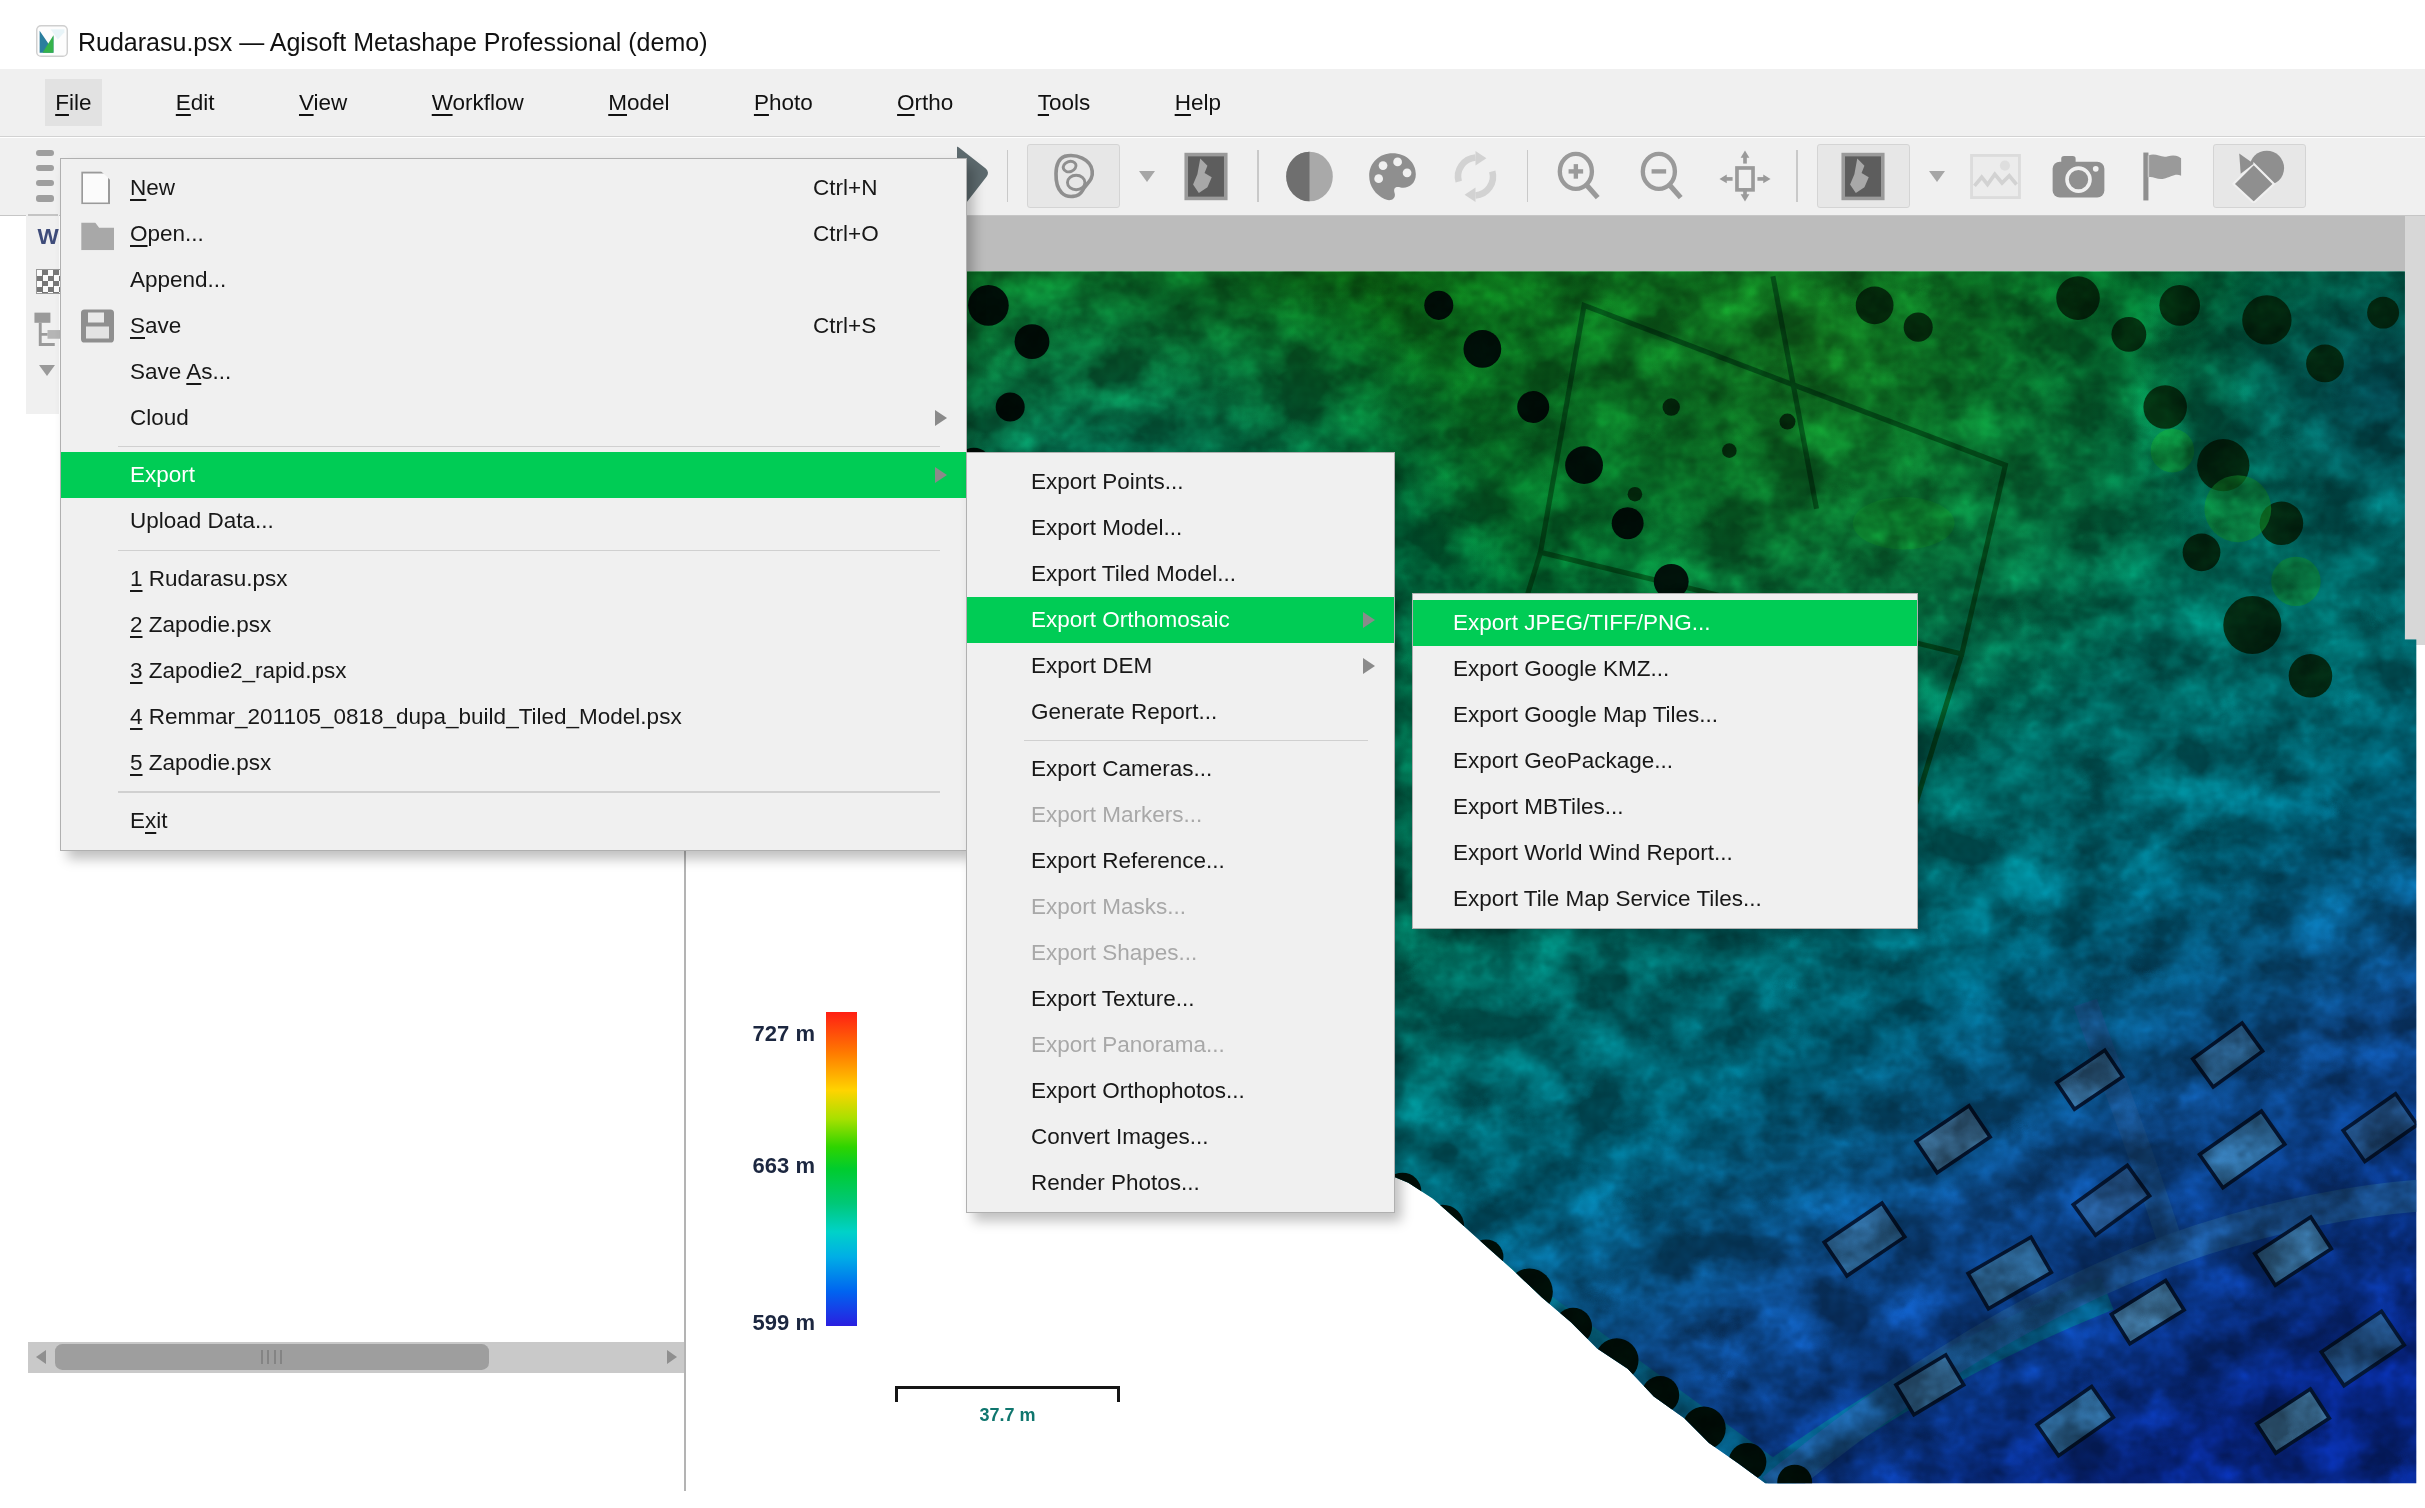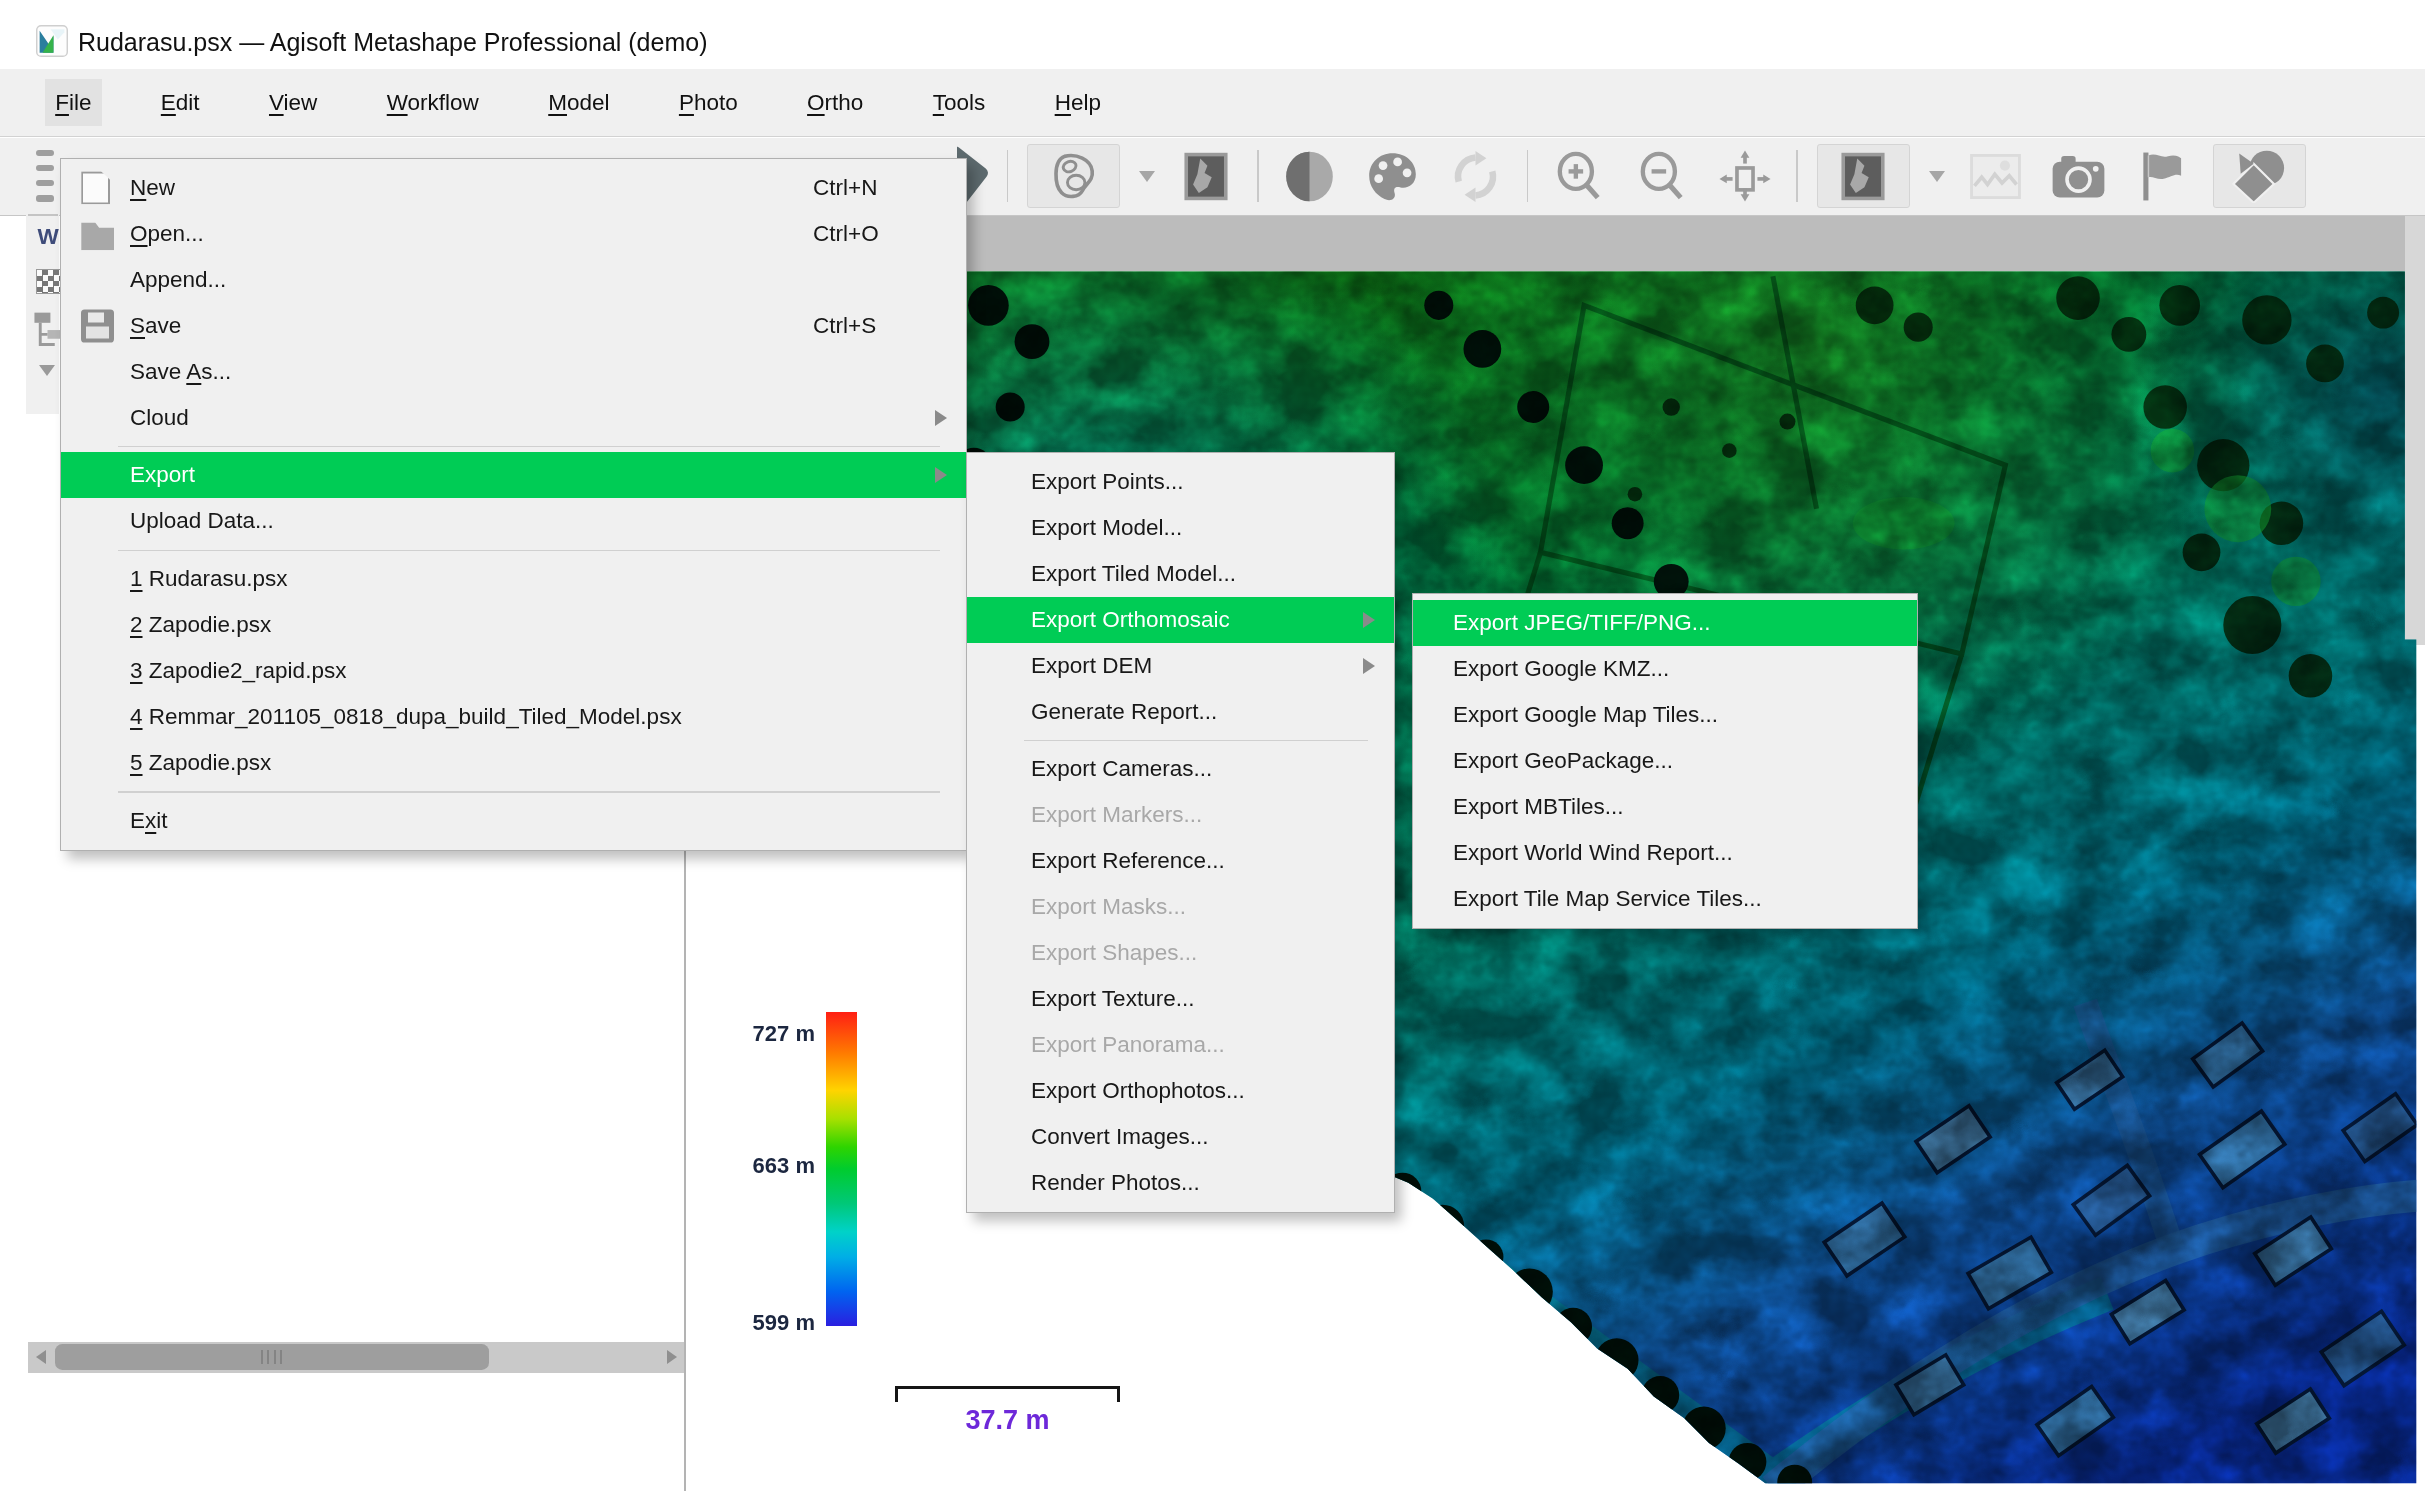--- a/index.html
+++ b/index.html
@@ -7,21 +7,21 @@
     font-family:"Liberation Sans", sans-serif; }
   u { text-decoration:underline; text-underline-offset:3.6px; }
 
   
   .titlebar{position:absolute;left:0;top:0;width:2426px;height:69px;background:#fff;}
   .app-icon{position:absolute;left:36px;top:25px;width:32px;height:32px;}
   .title-text{position:absolute;left:78px;top:28px;font-size:25px;color:#111;white-space:nowrap;}
 
   
   .menubar{position:absolute;left:0;top:69px;width:2426px;height:68px;background:#f0f0f0;
-    border-bottom:1.5px solid #d2d2d2;display:flex;align-items:center;padding-left:45px;gap:49px;}
+    border-bottom:1.5px solid #d2d2d2;display:flex;align-items:center;padding-left:45px;gap:64px;}
   .mb-item{font-size:22.5px;color:#111;padding:10.2px 10.2px;white-space:nowrap;}
   .mb-item.active{background:#e2e2e2;}
 
   
   .toolbar{position:absolute;left:0;top:138px;width:2426px;height:78px;background:#f0f0f0;
     border-bottom:1.5px solid #c6c6c6;}
   .toolbar-items{position:absolute;left:957px;top:0;height:76px;display:flex;align-items:center;gap:19px;}
   .tb-btn{width:64px;height:64px;display:flex;align-items:center;justify-content:center;border-radius:2.9px;flex:none;}
   .tb-btn.boxed{background:#e7e7e7;border:1.5px solid #d4d4d4;width:93px;}
   .tb-sep{width:1.5px;height:52px;background:#c9c9c9;flex:none;}
@@ -52,21 +52,21 @@
   
   .colorbar{position:absolute;left:142px;top:796px;width:31px;height:314px;
     background:linear-gradient(to bottom,#ff1f14 0%,#ff7a00 13%,#ffd400 25%,#a8e000 34%,
       #2ed400 43%,#00cc2e 50%,#00c878 61%,#00d2c8 70%,#00aee6 78%,#0064f0 89%,#2a1fe0 100%);}
   .cb-label{position:absolute;left:0;width:131px;text-align:right;font-size:22px;font-weight:bold;color:#1c2740;}
   .cb-max{top:805px;} .cb-mid{top:937px;} .cb-min{top:1094px;}
 
   
   .scalebar{position:absolute;left:211px;top:1170px;width:225px;}
   .sb-line{width:225px;height:16px;border-top:3.6px solid #151515;border-left:3.6px solid #151515;border-right:3.6px solid #151515;}
-  .sb-label{width:225px;text-align:center;font-size:27px;font-weight:bold;color:#6d28d9;margin-top:2.9px;}
+  .sb-label{width:225px;text-align:center;font-size:18px;font-weight:bold;color:#0f766e;margin-top:2.9px;}
 
   
   .hscroll{position:absolute;left:28px;top:1342px;width:656px;height:30.5px;background:#c9c9c9;display:flex;align-items:center;}
   .hs-arrow{width:25px;height:30.5px;display:flex;align-items:center;justify-content:center;flex:none;}
   .hs-arrow .l{width:0;height:0;border-right:10.2px solid #8f8f8f;border-top:7.3px solid transparent;border-bottom:7.3px solid transparent;}
   .hs-arrow .r{width:0;height:0;border-left:10.2px solid #8f8f8f;border-top:7.3px solid transparent;border-bottom:7.3px solid transparent;}
   .hs-track{flex:1;height:30.5px;position:relative;}
   .hs-thumb{position:absolute;left:1.5px;top:2.2px;width:434px;height:26px;background:#9e9e9e;border-radius:7.3px;
     display:flex;align-items:center;justify-content:center;gap:4.4px;}
   .hs-thumb i{width:2.2px;height:14.5px;background:#848484;display:block;}

